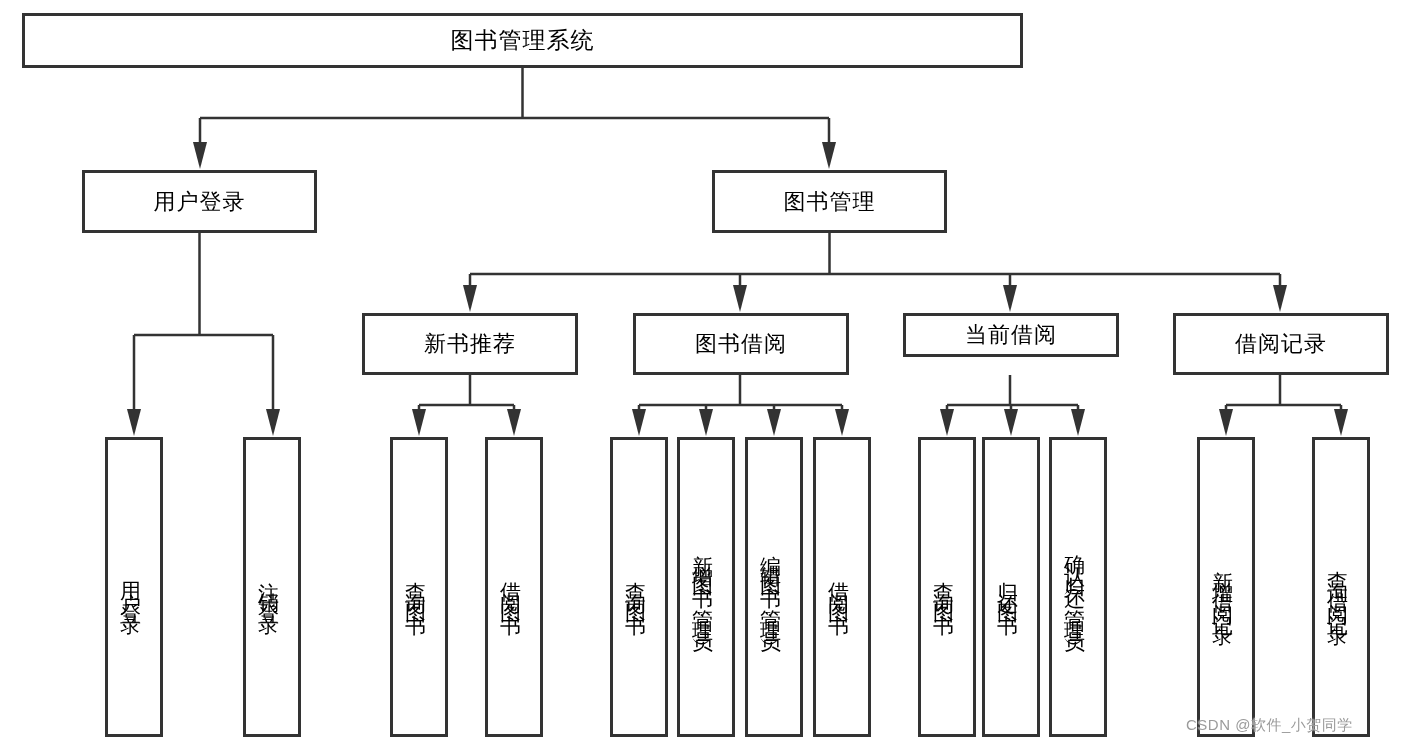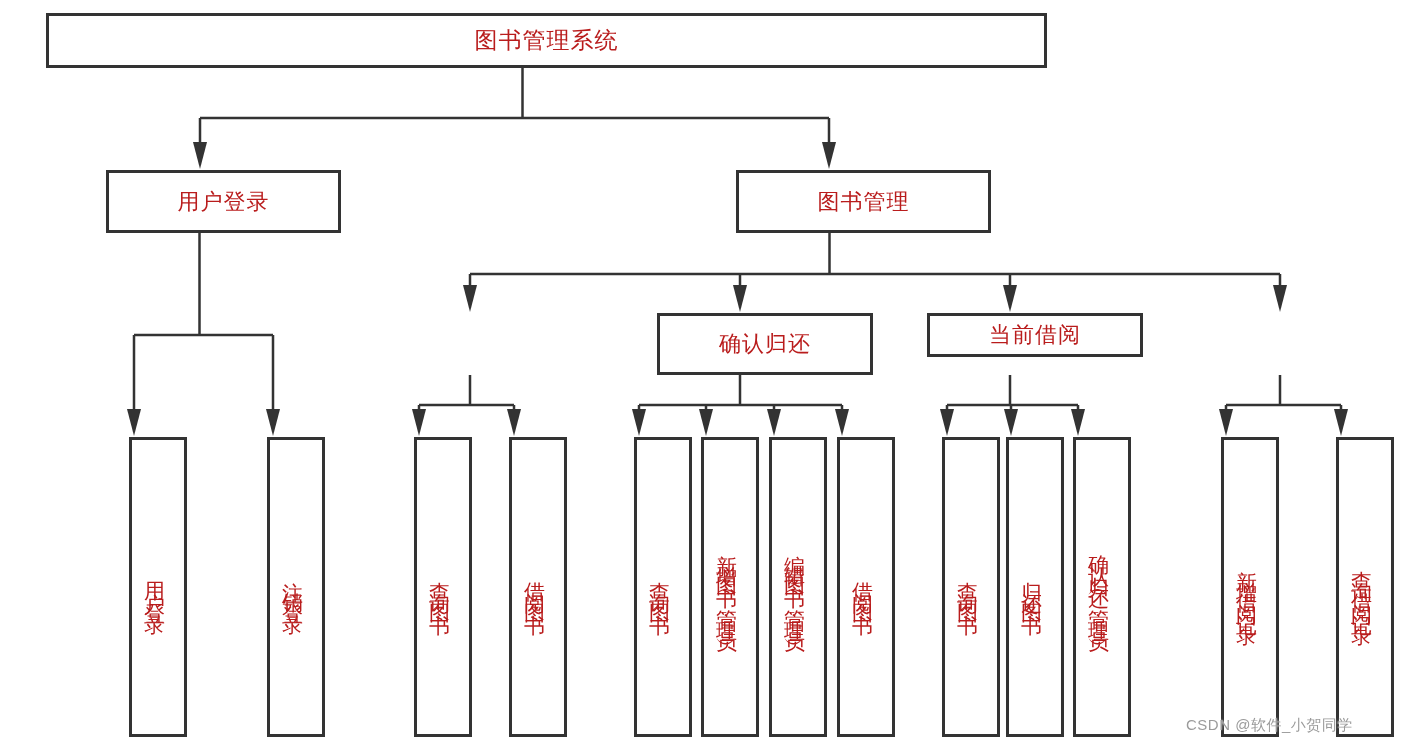--- a/index.html
+++ b/index.html
@@ -10,22 +10,21 @@
     overflow:hidden;
     font-family:"Liberation Sans", sans-serif;
   }
   .connectors{position:absolute;left:0;top:0;}
   .box{
     position:absolute;
     box-sizing:border-box;
     background:#ffffff;
     border:3px solid #333333;
     display:flex;align-items:center;justify-content:center;
-    color:#b91c1c;
-    margin-left:24px;
+    color:#000000;
   }
   .h-label{
     font-size:22px;
     letter-spacing:1px;
     white-space:nowrap;
   }
   .root-label{font-size:23px;}
   .leaf .v-label{
     writing-mode:vertical-rl;
     text-orientation:mixed;
@@ -92,29 +91,35 @@
     </g>
   </svg>
 
   <div class="box" style="left:22px;top:13px;width:1001px;height:55px">
     <span class="h-label root-label">图书管理系统</span>
   </div>
 
   <div class="box" style="left:82px;top:170px;width:235px;height:63px">
     <span class="h-label">用户登录</span>
   </div>
-  <div class="box" style="left:712px;top:170px;width:255px;height:63px">
+  <div class="box" style="left:712px;top:170px;width:235px;height:63px">
     <span class="h-label">图书管理</span>
   </div>
 
+  <div class="box" style="left:362px;top:313px;width:216px;height:62px">
+    <span class="h-label">新书推荐</span>
+  </div>
   <div class="box" style="left:633px;top:313px;width:216px;height:62px">
-    <span class="h-label">确认归还</span>
+    <span class="h-label">图书借阅</span>
   </div>
   <div class="box" style="left:903px;top:313px;width:216px;height:44px">
     <span class="h-label">当前借阅</span>
+  </div>
+  <div class="box" style="left:1173px;top:313px;width:216px;height:62px">
+    <span class="h-label">借阅记录</span>
   </div>
 
   <div class="box leaf" style="left:105px;top:437px;width:58px;height:300px">
     <span class="v-label">用户登录</span>
   </div>
   <div class="box leaf" style="left:243px;top:437px;width:58px;height:300px">
     <span class="v-label">注销登录</span>
   </div>
 
   <div class="box leaf" style="left:390px;top:437px;width:58px;height:300px">

